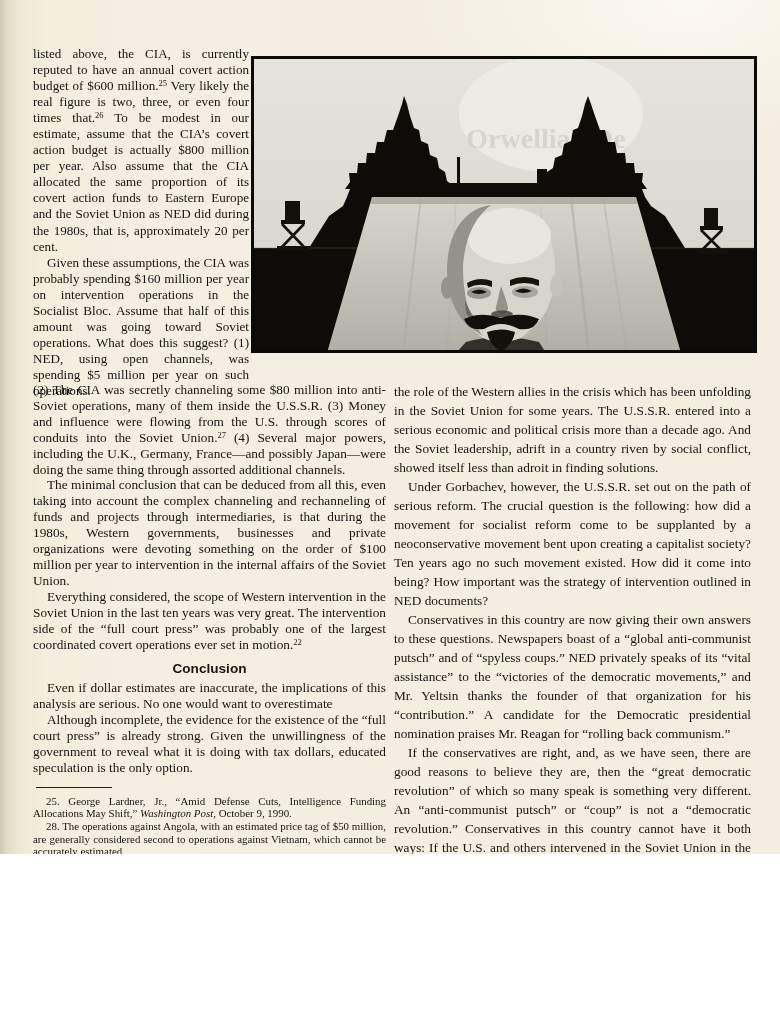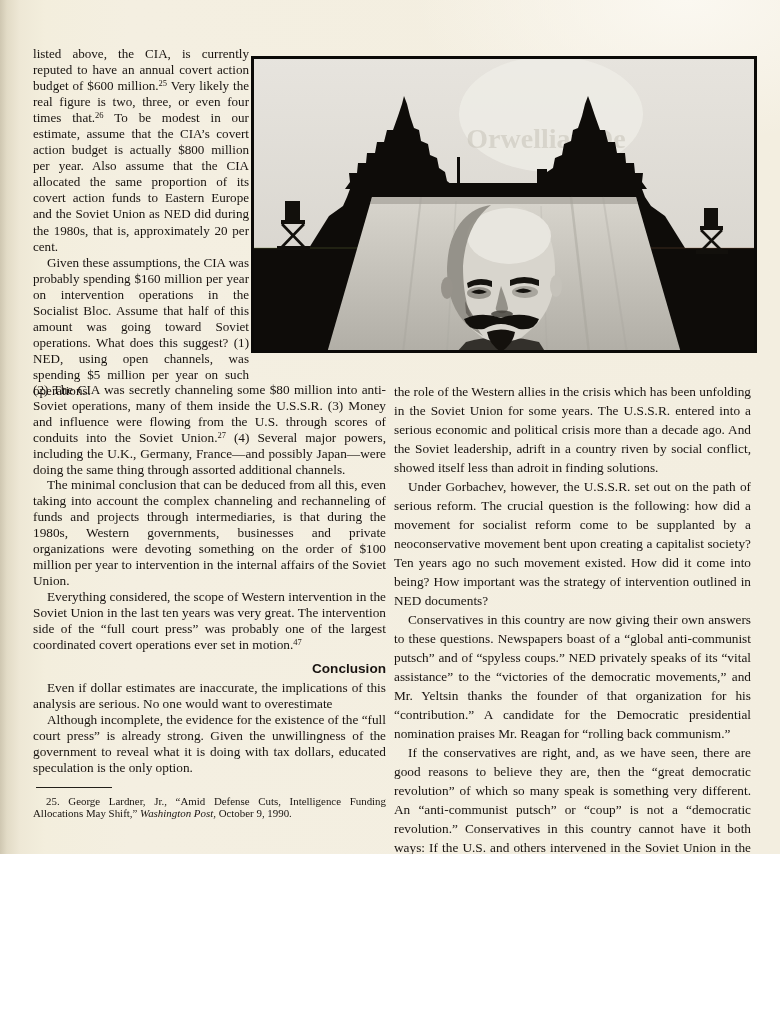--- a/index.html
+++ b/index.html
@@ -10,21 +10,21 @@
       linear-gradient(90deg,#cfc7b1 0px,#e2dbc6 7px,#eee8d6 20px,#f3eedd 45px,#f4efe1 130px,#f3eee0 100%);
     font-family:"Liberation Serif",serif;color:#181310;
   }
   p{margin:0;text-align:justify;}
   .indent{text-indent:14px;}
   sup{font-size:8.5px;line-height:0;vertical-align:4px;}
   .narrow{position:absolute;left:33px;top:46px;width:216px;font-size:13.1px;line-height:16.05px;}
   .leftcol{position:absolute;left:33px;top:382px;width:353px;font-size:13.3px;line-height:15.9px;}
   .rightcol{position:absolute;left:394px;top:382px;width:357px;font-size:13.3px;line-height:19px;}
   .conclusion-h{font-family:"Liberation Sans",sans-serif;font-size:13.6px;font-weight:bold;
-    margin:9px 0 3px 0;text-align:right;}
+    margin:9px 0 3px 0;text-align:center;}
   .fnrule{width:76px;border:none;border-top:1.6px solid #23201a;margin:11px 0 7px 3px;}
   .footnotes{font-size:10.9px;line-height:12.6px;}
   .footnotes p{text-indent:13px;}
   .photo{position:absolute;left:251px;top:56px;width:506px;height:297px;background:#0e0c09;}
   .photo svg{display:block;}
   .credit{position:absolute;left:251px;top:355px;width:506px;text-align:right;
     font-family:"Liberation Sans",sans-serif;font-size:8.5px;font-weight:bold;color:#3a352c;letter-spacing:.2px;}
   .footer{position:absolute;left:33px;top:963px;width:707px;display:flex;justify-content:space-between;
     font-weight:bold;font-size:13.8px;}
   .end-bullet{float:right;font-size:12px;padding-top:2px;}
@@ -127,30 +127,31 @@
       </g>
 
       <rect x="1.5" y="1.5" width="503" height="294" fill="none" stroke="#0b0a08" stroke-width="3"></rect>
     </svg>
   </div>
 
   <div class="leftcol">
     <div>
         <p>(2) The CIA was secretly channeling some $80 million into anti-Soviet operations, many of them inside the U.S.S.R. (3) Money and influence were flowing from the U.S. through scores of conduits into the Soviet Union.<sup>27</sup> (4) Several major powers, including the U.K., Germany, France—and possibly Japan—were doing the same thing through assorted additional channels.</p>
         <p class="indent">The minimal conclusion that can be deduced from all this, even taking into account the complex channeling and rechanneling of funds and projects through intermediaries, is that during the 1980s, Western governments, businesses and private organizations were devoting something on the order of $100 million per year to intervention in the internal affairs of the Soviet Union.</p>
-        <p class="indent">Everything considered, the scope of Western intervention in the Soviet Union in the last ten years was very great. The intervention side of the “full court press” was probably one of the largest coordinated covert operations ever set in motion.<sup>47</sup></p>
+        <p class="indent">Everything considered, the scope of Western intervention in the Soviet Union in the last ten years was very great. The intervention side of the “full court press” was probably one of the largest coordinated covert operations ever set in motion.<sup>22</sup></p>
       </div>
     <div class="conclusion-h">Conclusion</div>
     <div>
         <p class="indent">Even if dollar estimates are inaccurate, the implications of this analysis are serious. No one would want to overestimate</p>
         <p class="indent">Although incomplete, the evidence for the existence of the “full court press” is already strong. Given the unwillingness of the government to reveal what it is doing with tax dollars, educated speculation is the only option.</p>
       </div>
     <hr class="fnrule">
     <div class="footnotes">
         <p class="indent">25. George Lardner, Jr., “Amid Defense Cuts, Intelligence Funding Allocations May Shift,” <i>Washington Post</i>, October 9, 1990.</p>
+        <p class="indent">28. The operations against Angola, with an estimated price tag of $50 million, are generally considered second to operations against Vietnam, which cannot be accurately estimated.</p>
       </div>
   </div>
 
   <div class="rightcol">
       <p>the role of the Western allies in the crisis which has been unfolding in the Soviet Union for some years. The U.S.S.R. entered into a serious economic and political crisis more than a decade ago. And the Soviet leadership, adrift in a country riven by social conflict, showed itself less than adroit in finding solutions.</p>
       <p class="indent">Under Gorbachev, however, the U.S.S.R. set out on the path of serious reform. The crucial question is the following: how did a movement for socialist reform come to be supplanted by a neoconservative movement bent upon creating a capitalist society? Ten years ago no such movement existed. How did it come into being? How important was the strategy of intervention outlined in NED documents?</p>
       <p class="indent">Conservatives in this country are now giving their own answers to these questions. Newspapers boast of a “global anti-communist putsch” and of “spyless coups.” NED privately speaks of its “vital assistance” to the “victories of the democratic movements,” and Mr. Yeltsin thanks the founder of that organization for his “contribution.” A candidate for the Democratic presidential nomination praises Mr. Reagan for “rolling back communism.”</p>
       <p class="indent">If the conservatives are right, and, as we have seen, there are good reasons to believe they are, then the “great democratic revolution” of which so many speak is something very different. An “anti-communist putsch” or “coup” is not a “democratic revolution.” Conservatives in this country cannot have it both ways: If the U.S. and others intervened in the Soviet Union in the ways and to the extent that the evidence suggests, then we have not witnessed a “democratic revolution” but a victory in a new kind of warfare. The debate about the “collapse of communism” needs to be seen for what it is: the propaganda which accompanies this new kind of warfare—a kind of warfare which, given its (at least) short-term success, is bound to be reproduced and exported around the world.<span class="end-bullet">●</span></p>
     </div>
 

